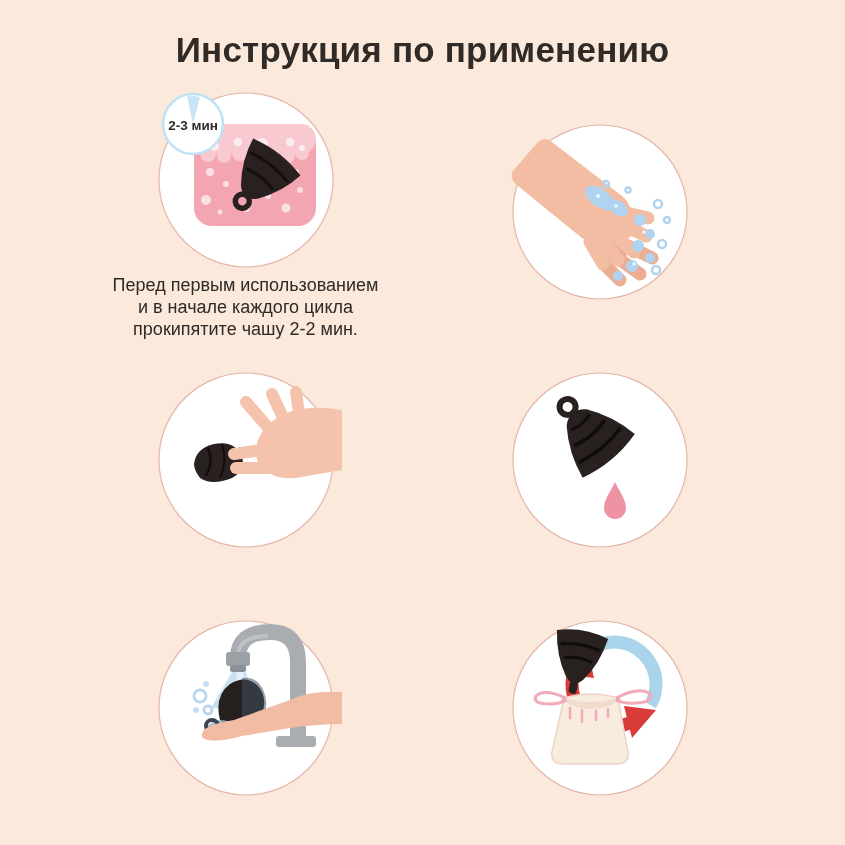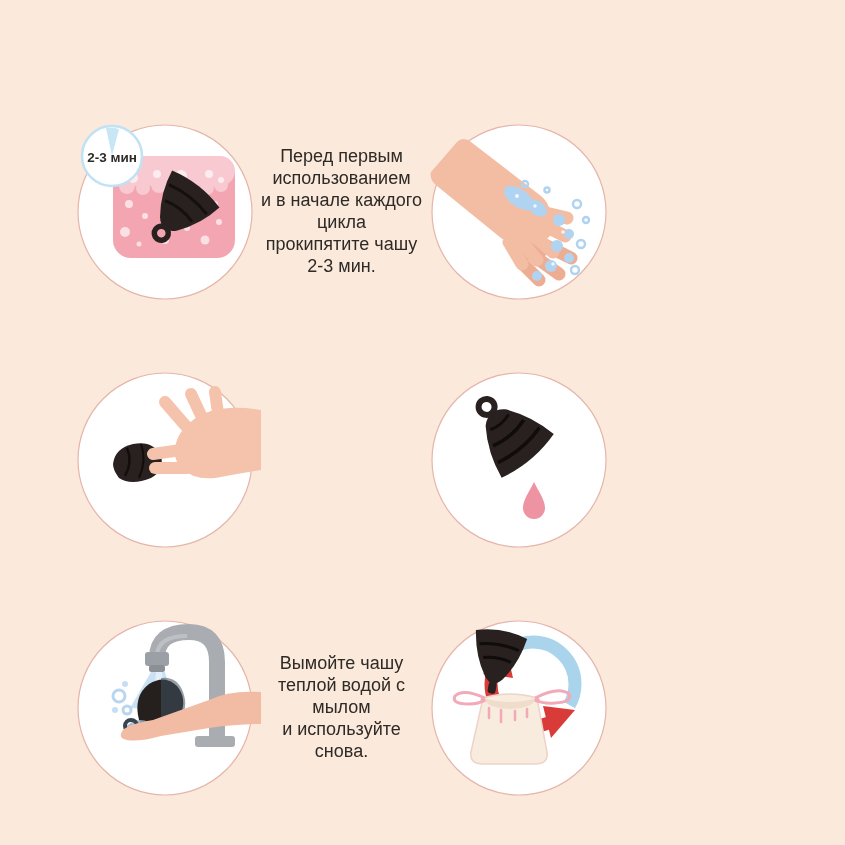--- a/index.html
+++ b/index.html
@@ -15,36 +15,37 @@
     text-align:center;margin:0;
     font-size:35px;font-weight:700;color:#302B26;letter-spacing:.2px;
   }
   .grid{
     position:absolute;top:88px;left:0;right:0;
     display:grid;
     grid-template-columns:354px 354px;
     grid-auto-rows:248px;
     justify-content:center;
   }
-  .step{display:flex;flex-direction:row;align-items:center;margin:0;}
+  .step{display:flex;flex-direction:column;align-items:center;margin:0;justify-content:center;}
   .icon-wrap{width:192px;height:192px;flex:0 0 auto;}
   .caption{
     margin-top:-2px;
     text-align:center;
     font-size:18px;line-height:22px;
     white-space:pre-line;
     color:#2E2A26;
     max-width:344px;
   }
   svg text{font-family:"Liberation Sans", sans-serif;}
 </style>
 </head>
 <body>
 
 <div class="page">
+  <h1 class="title">Инструкция по применению</h1>
 
   <div class="grid">
 
     <figure class="step">
       <div class="icon-wrap">
         <svg width="192" height="192" viewBox="0 0 192 192">
           <circle cx="96" cy="96" r="87" fill="#FFFFFF" stroke="#E5B5AA" stroke-width="1.2"></circle>
           <rect x="44" y="40" width="122" height="102" rx="18" fill="#F3A6B1"></rect>
           <rect x="44" y="40" width="122" height="30" rx="15" fill="#F8C9D1"></rect>
           <g fill="#F8C9D1">
@@ -82,21 +83,21 @@
           </g>
           <g>
             <circle cx="43" cy="40" r="30" fill="#FFFFFF" stroke="#BFE2F4" stroke-width="2.5"></circle>
             <path d="M43,40 L37,12 A28.5,28.5 0 0 1 50,13 Z" fill="#C9E6F6"></path>
             <text x="43" y="45.5" font-size="13.5" font-weight="600" text-anchor="middle" fill="#2F2B27">2-3 мин</text>
           </g>
         </svg>
       </div>
       <figcaption class="caption">Перед первым использованием
 и в начале каждого цикла
-прокипятите чашу 2-3 мин.</figcaption>
+прокипятите чашу 2-2 мин.</figcaption>
     </figure>
 
     <figure class="step">
       <div class="icon-wrap">
         <svg width="192" height="192" viewBox="0 0 192 192">
           <circle cx="96" cy="96" r="87" fill="#FFFFFF" stroke="#E5B5AA" stroke-width="1.2"></circle>
           <g>
             <ellipse cx="104" cy="128" rx="22" ry="14" transform="rotate(35 104 128)" fill="#EDAD93"></ellipse>
             <g stroke="#EDAD93" stroke-width="13" stroke-linecap="round">
               <line x1="116" y1="126" x2="148" y2="142"></line>
@@ -195,23 +196,20 @@
           </g>
           <circle cx="46" cy="98" r="3" fill="#C6DEF3"></circle>
             <circle cx="56" cy="72" r="3" fill="#C6DEF3"></circle>
           <path d="M70,108 Q64,84 80,72 Q96,62 108,74 Q118,86 112,102 Q104,118 86,120 Q74,118 70,108 Z" fill="#25201E"></path>
           <path d="M92,66 Q108,64 114,80 Q120,96 110,108 L92,112 Z" fill="#415060" opacity="0.55"></path>
           <path d="M56,116 Q66,104 80,110 Q92,114 88,122 Q76,130 62,126 Q54,122 56,116 Z" fill="#9FB4C6" opacity="0.85"></path>
           <circle cx="62" cy="114" r="6" fill="none" stroke="#3A4450" stroke-width="4"></circle>
           <path d="M192,80 Q160,78 140,88 L84,108 Q60,112 54,118 Q48,126 58,128 Q70,130 92,124 L140,116 Q168,112 192,112 Z" fill="#F2BCA4"></path>
         </svg>
       </div>
-      <figcaption class="caption">Вымойте чашу
-теплой водой с мылом
-и используйте снова.</figcaption>
     </figure>
 
     <figure class="step">
       <div class="icon-wrap">
         <svg width="192" height="192" viewBox="0 0 192 192">
           <circle cx="96" cy="96" r="87" fill="#FFFFFF" stroke="#E5B5AA" stroke-width="1.2"></circle>
 
           <circle cx="110" cy="72" r="42" fill="none" stroke="#D93B38" stroke-width="13" stroke-dasharray="132 132" stroke-dashoffset="-44"></circle>
           <polygon points="152,98 120,94 128,126" fill="#D93B38"></polygon>
           <polygon points="60,62 84,40 90,66" fill="#D93B38"></polygon>

